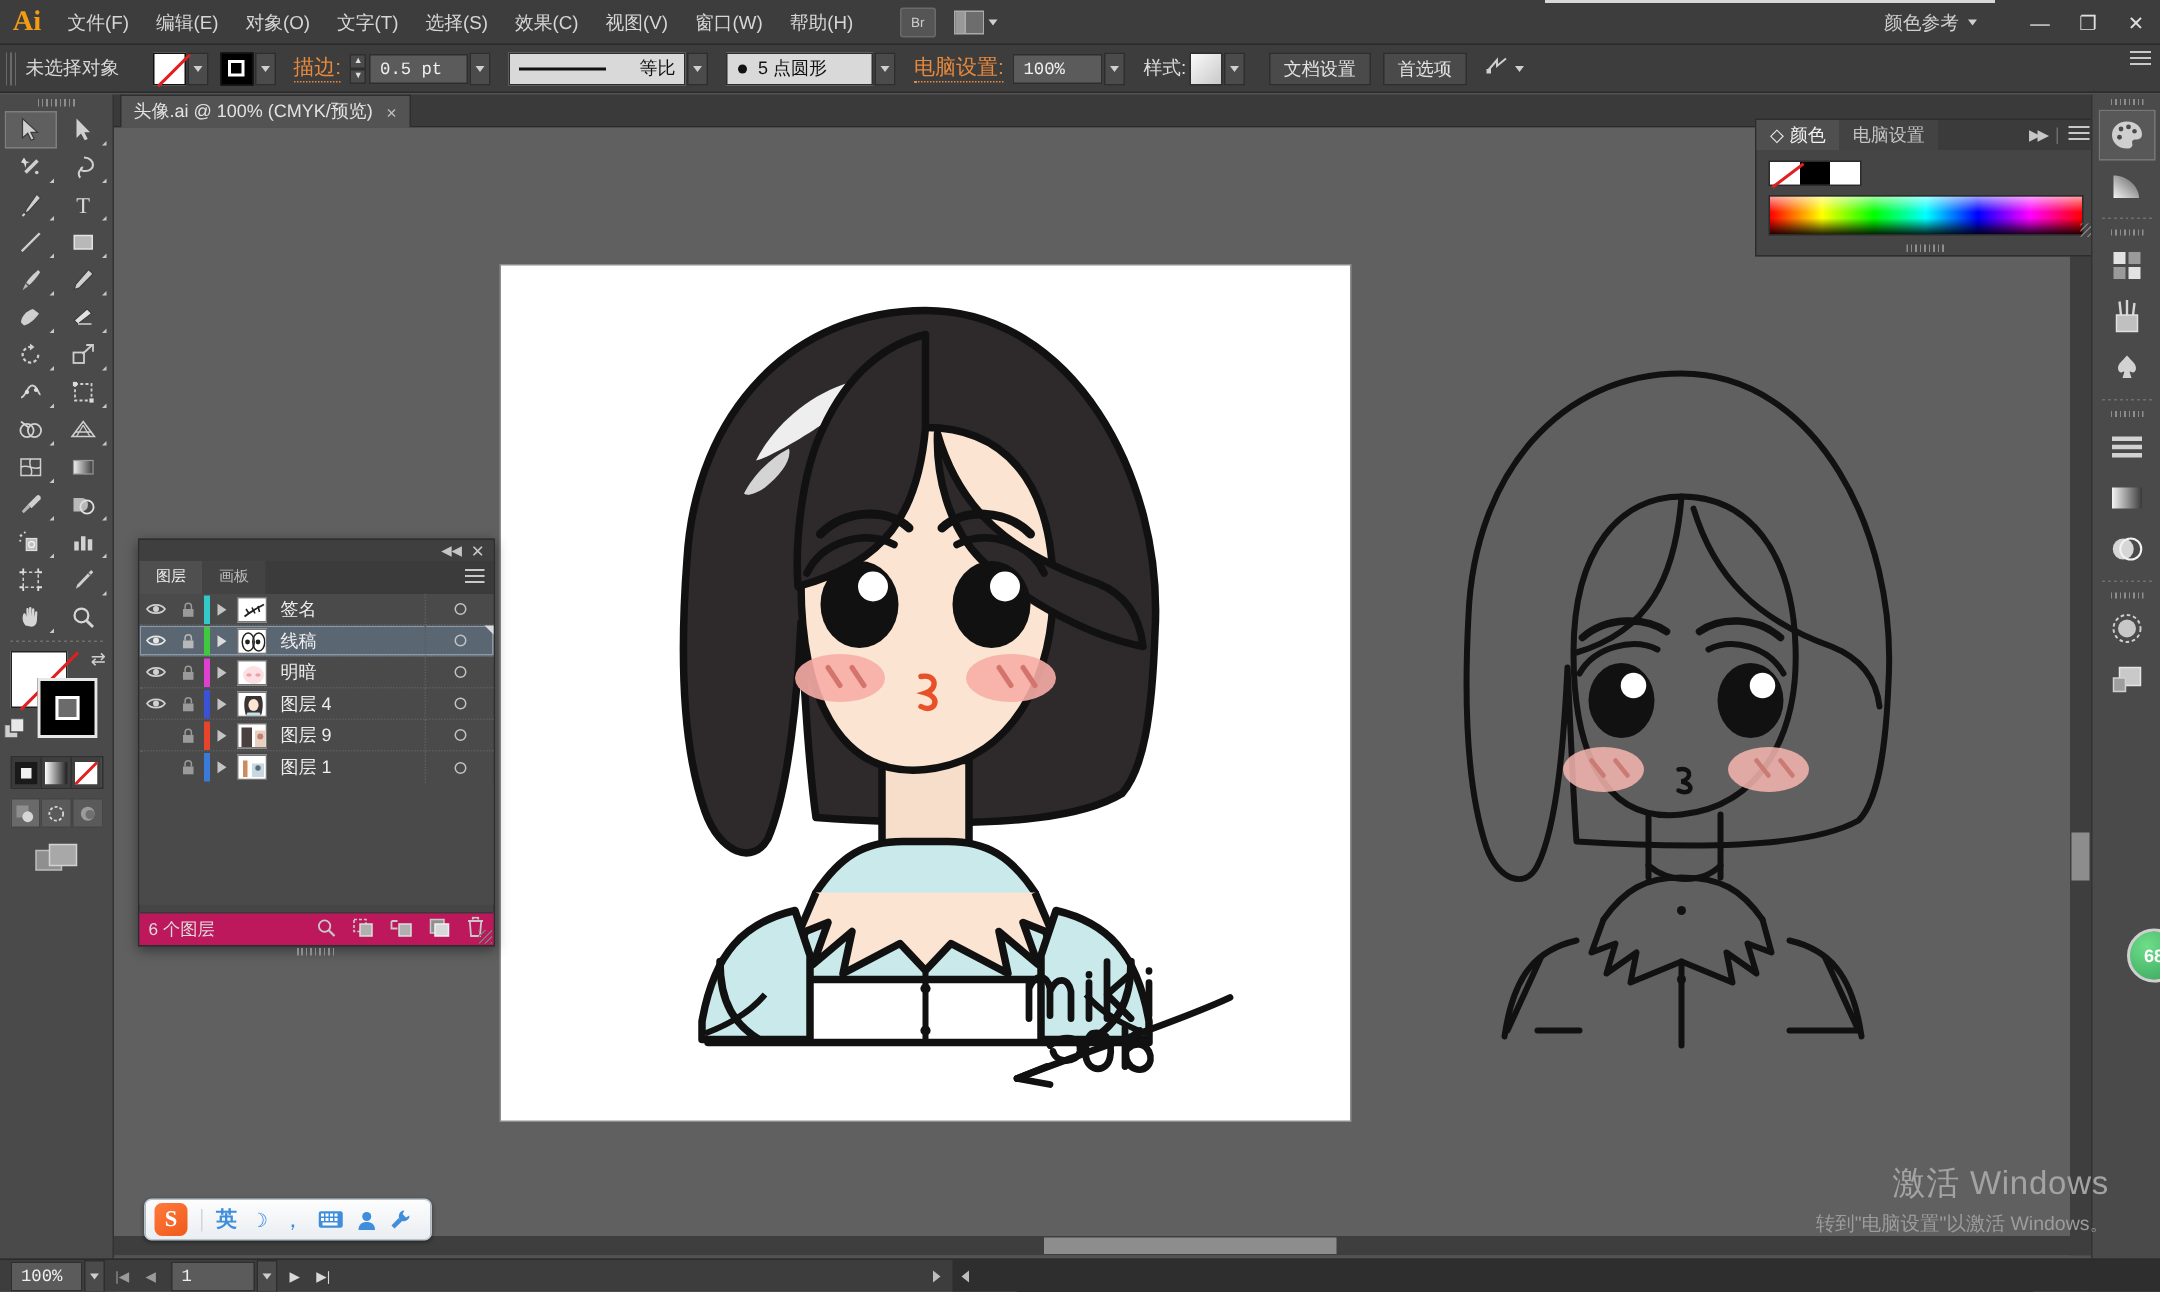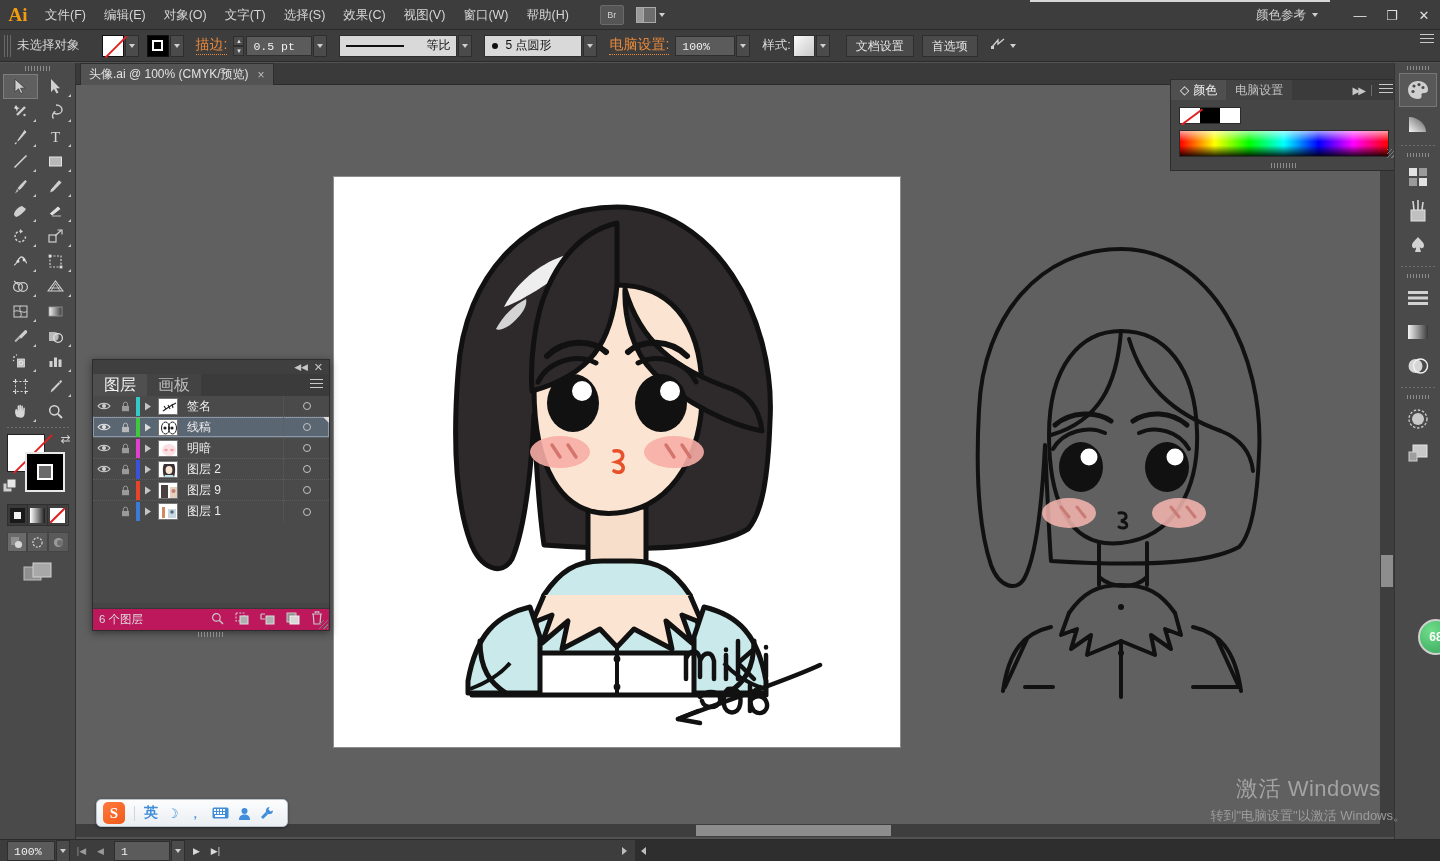--- a/index.html
+++ b/index.html
@@ -140,21 +140,21 @@
   #hscroll{ position:absolute; left:0; bottom:0; width:1318px; height:13px; background:#3e3e3e;}
   #hthumb{ position:absolute; left:620px; bottom:1px; width:195px; height:11px; background:#8d8d8d;}
 
   
   #layers{ position:absolute; left:92px; top:359px; width:238px; height:272px;
      background:#454545; border:1px solid #2d2d2d; box-shadow:0 2px 8px rgba(0,0,0,.45);}
   #lay-top{ height:14px; background:#3f3f3f; position:relative;}
   #lay-top .cl{ position:absolute;right:6px;top:1px;font-size:11px;color:#c6c6c6;}
   #lay-top .dd{ position:absolute;right:21px;top:2px;font-size:9px;color:#c6c6c6;}
   #lay-tabs{ height:22px; background:#3b3b3b; display:flex; align-items:flex-end; position:relative;}
-  .ltab{ height:22px; padding:0 11px; line-height:22px; font-size:16px; color:#bdbdbd;
+  .ltab{ height:22px; padding:0 11px; line-height:22px; font-size:10px; color:#bdbdbd;
      background:#434343;}
   .ltab.act{ background:#4f4f4f; color:#f0f0f0; }
   #lay-menu{ position:absolute; right:6px; top:5px; width:13px;height:11px;
      background:repeating-linear-gradient(to bottom,#c9c9c9 0 1.5px,transparent 1.5px 4px);}
   #lay-list{ background:#4a4a4a; }
   .lrow{ height:21px; display:flex; align-items:center; font-size:12px;
      border-bottom:1px dotted #5c5c5c; position:relative;}
   .lrow.sel{ background:#5a6672; box-shadow:inset 0 0 0 1px #8a98a8;}
   .lcell-eye{ width:22px; display:flex;align-items:center;justify-content:center;}
   .lcell-lock{ width:21px; display:flex;align-items:center;justify-content:center;}
@@ -248,21 +248,21 @@
      border-radius:5px; display:flex; align-items:center; padding:0 6px; gap:9px;
      box-shadow:0 1px 3px rgba(0,0,0,.45); }
   #ime-logo{ width:22px;height:22px;border-radius:5px;
      background:linear-gradient(145deg,#ff7a3d,#ef5a1a); color:#fff; font-weight:bold;
      display:flex;align-items:center;justify-content:center; font-size:15px;
      font-family:"Liberation Serif",serif; }
   .ime-i{ color:#3f8ddb; font-size:13px; display:flex;align-items:center;}
   #ime-divider{ width:1px;height:15px;background:#cdd6de;}
 
   
-  #watermark{ position:absolute; right:34px; bottom:36px; text-align:center;
+  #watermark{ position:absolute; right:34px; bottom:36px; text-align:right;
      color:#9b9b9b; pointer-events:none;}
   #wm1{ font-size:22px; letter-spacing:.5px; color:#a3a3a3;}
   #wm2{ font-size:13px; margin-top:3px; color:#9c9c9c;}
 </style>
 </head>
 <body>
 
 <div id="menubar">
   <div id="ai-logo">Ai</div>
   <div class="menu-item">文件(F)</div>
@@ -902,21 +902,21 @@
           </svg>
       </span>
       <span class="lthumb">
         <svg width="20" height="17" viewBox="0 0 20 17">
             <rect width="20" height="17" fill="#fff"></rect>
             <path d="M5 2 C3 6 4 12 5 15 L15 15 C16 12 17 6 15 2 Z" fill="#3a3234"></path>
             <ellipse cx="10" cy="8" rx="3.4" ry="4" fill="#fbe4d1"></ellipse>
             <path d="M6 13 L14 13 L15 15 L5 15 Z" fill="#bfe4e6"></path>
           </svg>
       </span>
-      <span class="lname">图层 2</span>
+      <span class="lname">图层 4</span>
       <span class="ltarget">
           <i></i>
         </span>
     </div>
 
     <div class="lrow">
       <span class="lcell-eye"></span>
       <span class="lcell-lock">
         <svg width="9" height="11" viewBox="0 0 9 11">
             <path d="M2.4 5 V3.2 A2.1 2.1 0 0 1 6.6 3.2 V5" fill="none" stroke="#9a9a9a" stroke-width="1"></path>

